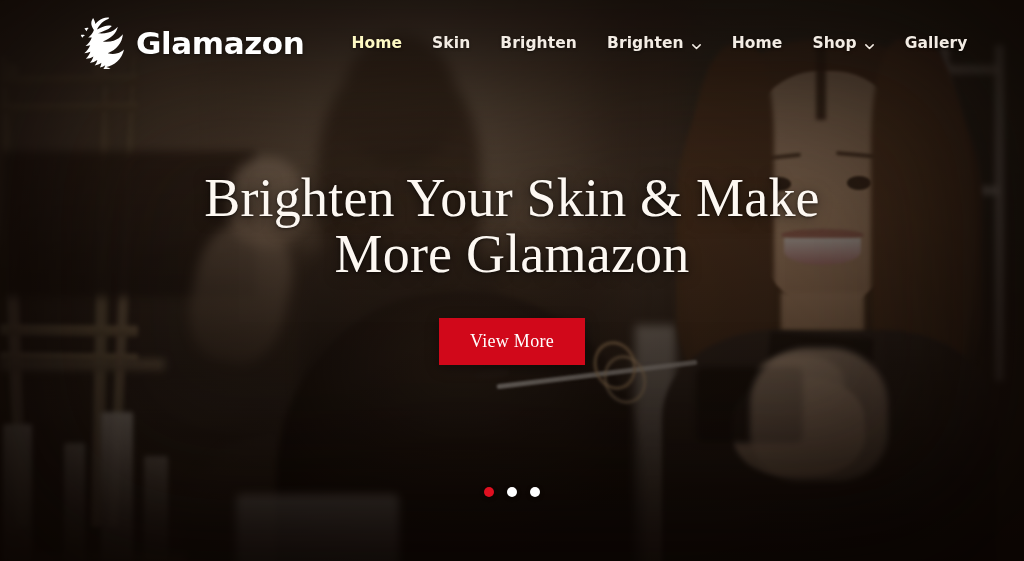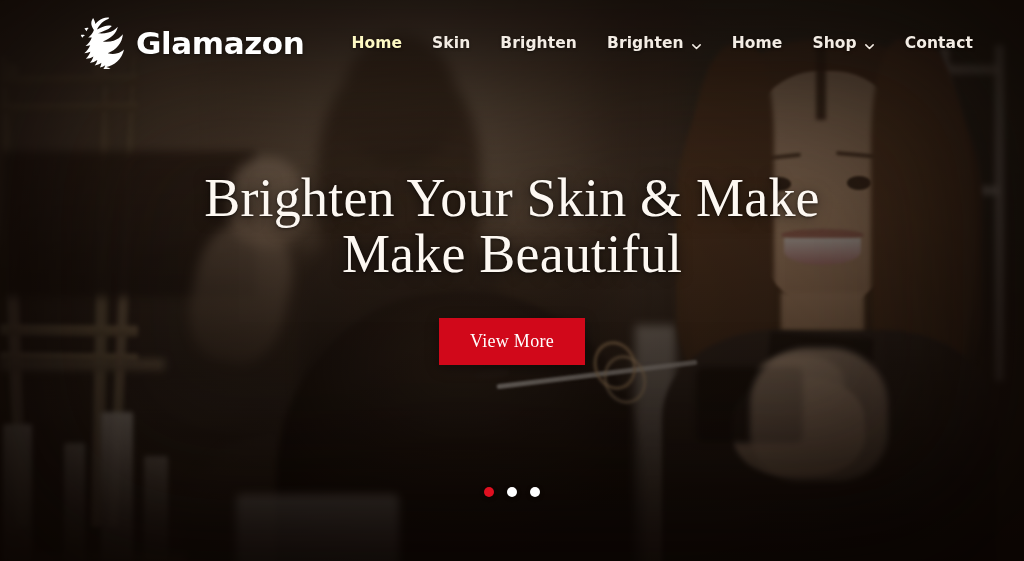--- a/index.html
+++ b/index.html
@@ -561,30 +561,30 @@
       <div class="nav-item">
         <span>Shop</span>
         <span class="chev">
           <svg viewBox="0 0 12 12" fill="none" aria-hidden="true">
             <path d="M2 4.2 L6 8.2 L10 4.2" stroke="#f3ece4" stroke-width="1.7" stroke-linecap="round" stroke-linejoin="round"></path>
           </svg>
         </span>
       </div>
 
       <div class="nav-item">
-        <span>Contact</span>
+        <span>Gallery</span>
       </div>
 
     </nav>
   </div>
 
   <div class="hero">
     <h1 class="hero-title">
       <span>Brighten Your Skin &amp; Make</span><br>
-      <span>Make Beautiful</span>
+      <span>More Glamazon</span>
     </h1>
     <button class="hero-btn">View More</button>
   </div>
 
   <div class="dots">
     <span class="dot active"></span>
     <span class="dot"></span>
     <span class="dot"></span>
   </div>
 

